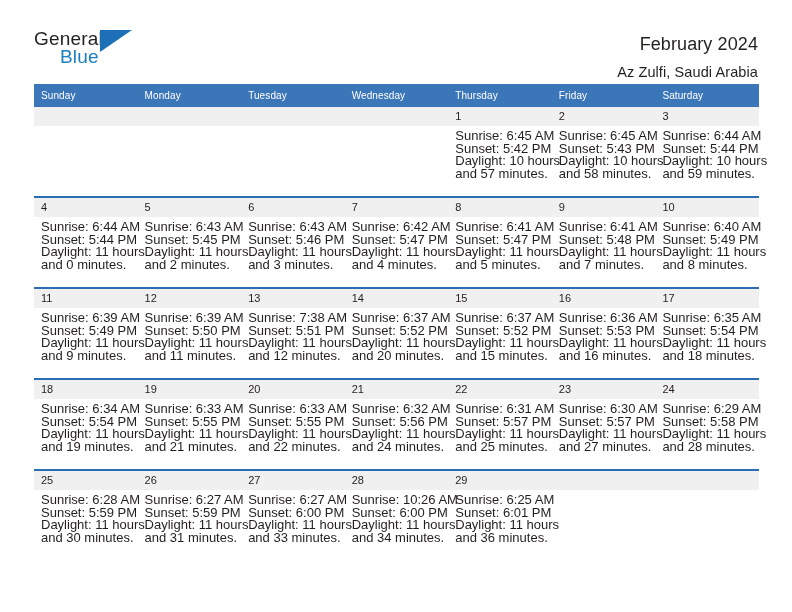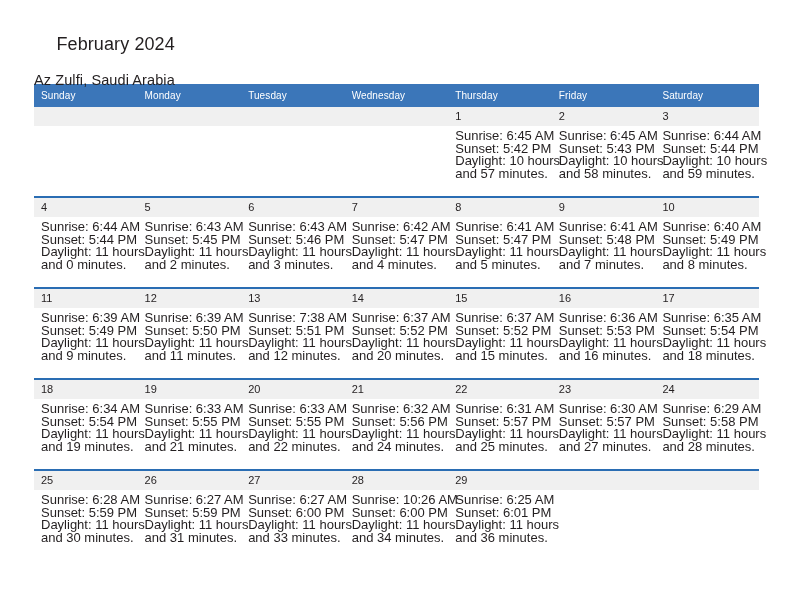--- a/index.html
+++ b/index.html
@@ -70,21 +70,21 @@
     font-size: 18px;
     font-weight: normal;
     color: #231f20;
     line-height: 32px;
     letter-spacing: 0.1px;
   }
   .cal-subtitle {
     font-size: 14.5px;
     color: #231f20;
     line-height: 20px;
-    margin-top: 10px;
+    margin-top: 2px;
     letter-spacing: 0.1px;
   }
 
   
   .calendar {
     width: 725px;
     border-collapse: collapse;
     table-layout: fixed;
     margin-top: 12px;
   }
@@ -131,20 +131,25 @@
   .details div {
     white-space: nowrap;
   }
 </style>
 </head>
 <body>
 
 <div class="page">
 
   <div class="header">
+    <div class="logo">
+      <span class="logo-general">General</span>
+      <span class="logo-triangle"></span>
+      <span class="logo-blue">Blue</span>
+    </div>
     <div class="title-block">
       <div class="cal-title">February 2024</div>
       <div class="cal-subtitle">Az Zulfi, Saudi Arabia</div>
     </div>
   </div>
 
   <table class="calendar">
     <thead>
       <tr>
         <th>Sunday</th>

